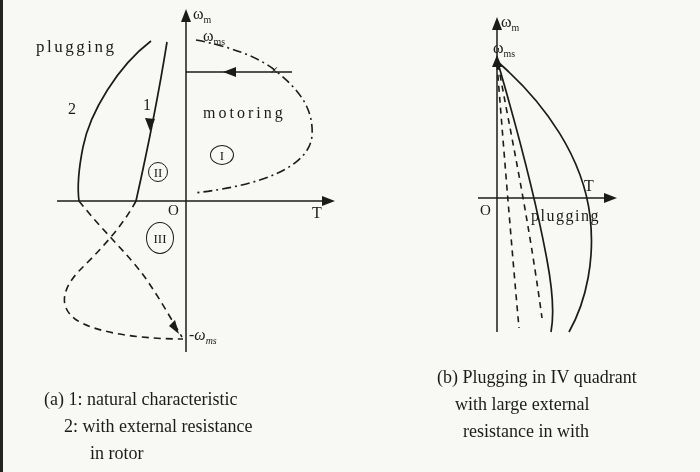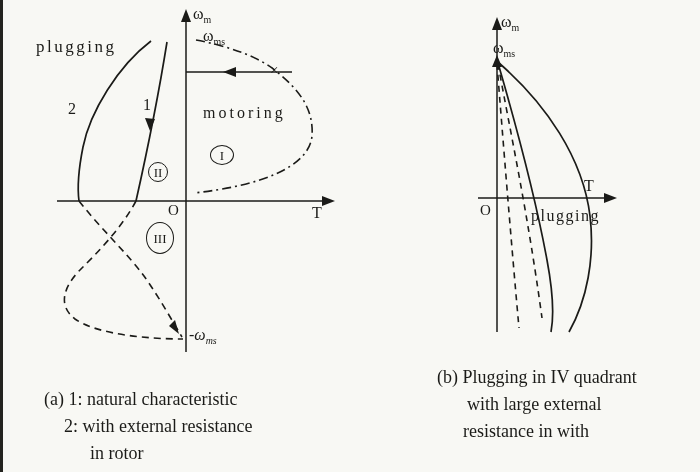--- a/index.html
+++ b/index.html
@@ -22,21 +22,21 @@
     border-radius:50%;
     display:inline-flex;
     align-items:center;
     justify-content:center;
     font-size:13px;
     line-height:1;
   }
   .caption { position:absolute; font-size:18px; line-height:1.5; }
   .cap-l2a { margin-left:20px; }
   .cap-l3a { margin-left:46px; }
-  .cap-l2b { margin-left:30px; }
+  .cap-l2b { margin-left:18px; }
   .cap-l3b { margin-left:26px; }
 </style>
 </head>
 <body>
 
 <div class="stage">
 
   <div class="scan-edge"></div>
 
   <svg class="plot" width="700" height="472" viewBox="0 0 700 472">

